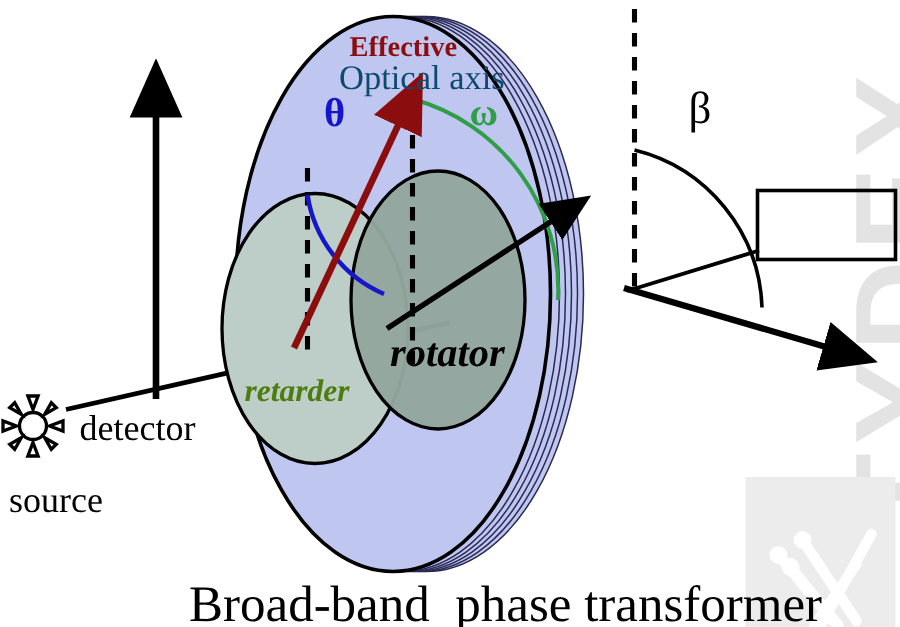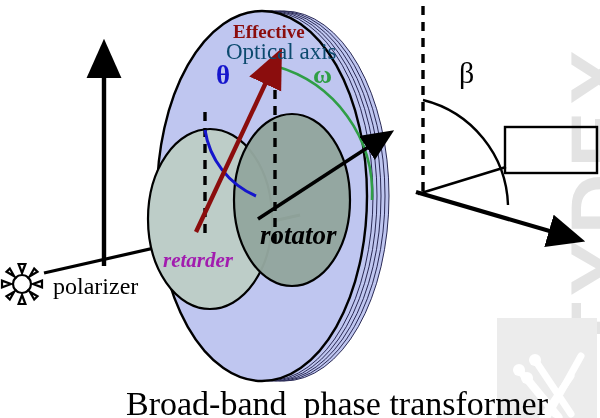--- a/index.html
+++ b/index.html
@@ -4,21 +4,21 @@
 <style>
   html,body{margin:0;padding:0;background:#ffffff;}
   body{width:600px;height:418px;overflow:hidden;
        font-family:"Liberation Serif","DejaVu Serif",serif;}
   #stage{position:relative;width:520px;height:418px;background:#fff;}
   #stage svg{position:absolute;top:0;left:0;}
   .lbl{position:absolute;white-space:pre;line-height:1;}
   .serif{font-family:"Liberation Serif","DejaVu Serif",serif;}
   .t-source{left:6px;top:322px;font-size:24px;color:#000;}
   .t-polarizer{left:53px;top:274px;font-size:24px;color:#000;}
-  .t-retarder{left:163px;top:250px;font-size:21px;font-style:italic;font-weight:bold;color:#a21caf;}
+  .t-retarder{left:163px;top:250px;font-size:21px;font-style:italic;font-weight:bold;color:#4d7c0f;}
   .t-rotator{left:260px;top:222px;font-size:27px;font-style:italic;font-weight:bold;color:#000;}
   .t-eff1{left:233px;top:22px;font-size:19px;font-weight:bold;color:#8b0d0d;}
   .t-eff2{left:226px;top:40px;font-size:23px;font-weight:normal;color:#0c4a6e;}
   .t-theta{left:216px;top:62px;font-size:27px;font-weight:bold;color:#1515cc;}
   .t-omega{left:313px;top:62px;font-size:26px;font-weight:bold;color:#2f9e46;}
   .t-beta{left:459px;top:58px;font-size:30px;color:#000;}
   .t-detector{left:509px;top:176px;font-size:22px;color:#000;}
   .t-analyzer{left:430px;top:232px;font-size:24px;color:#000;}
   .t-caption{left:126px;top:387px;font-size:34px;color:#000;}
   .wm{position:absolute;color:#e3e3e3;font-weight:bold;
@@ -112,18 +112,19 @@
         <path d="M-7.8,7.8 L-15.5,12.2 L-12.2,15.5 z"></path>
       </g>
     </g>
   </svg>
 
   <div class="lbl serif t-eff1">Effective</div>
   <div class="lbl serif t-eff2">Optical axis</div>
   <div class="lbl serif t-theta">θ</div>
   <div class="lbl serif t-omega">ω</div>
   <div class="lbl serif t-beta">β</div>
-  <div class="lbl serif t-polarizer">polarizer</div>
+  <div class="lbl serif t-source">source</div>
+  <div class="lbl serif t-polarizer">detector</div>
   <div class="lbl serif t-retarder">retarder</div>
   <div class="lbl serif t-rotator">rotator</div>
   <div class="lbl serif t-caption">Broad-band  phase transformer</div>
 
 </div>
 
 </body></html>

